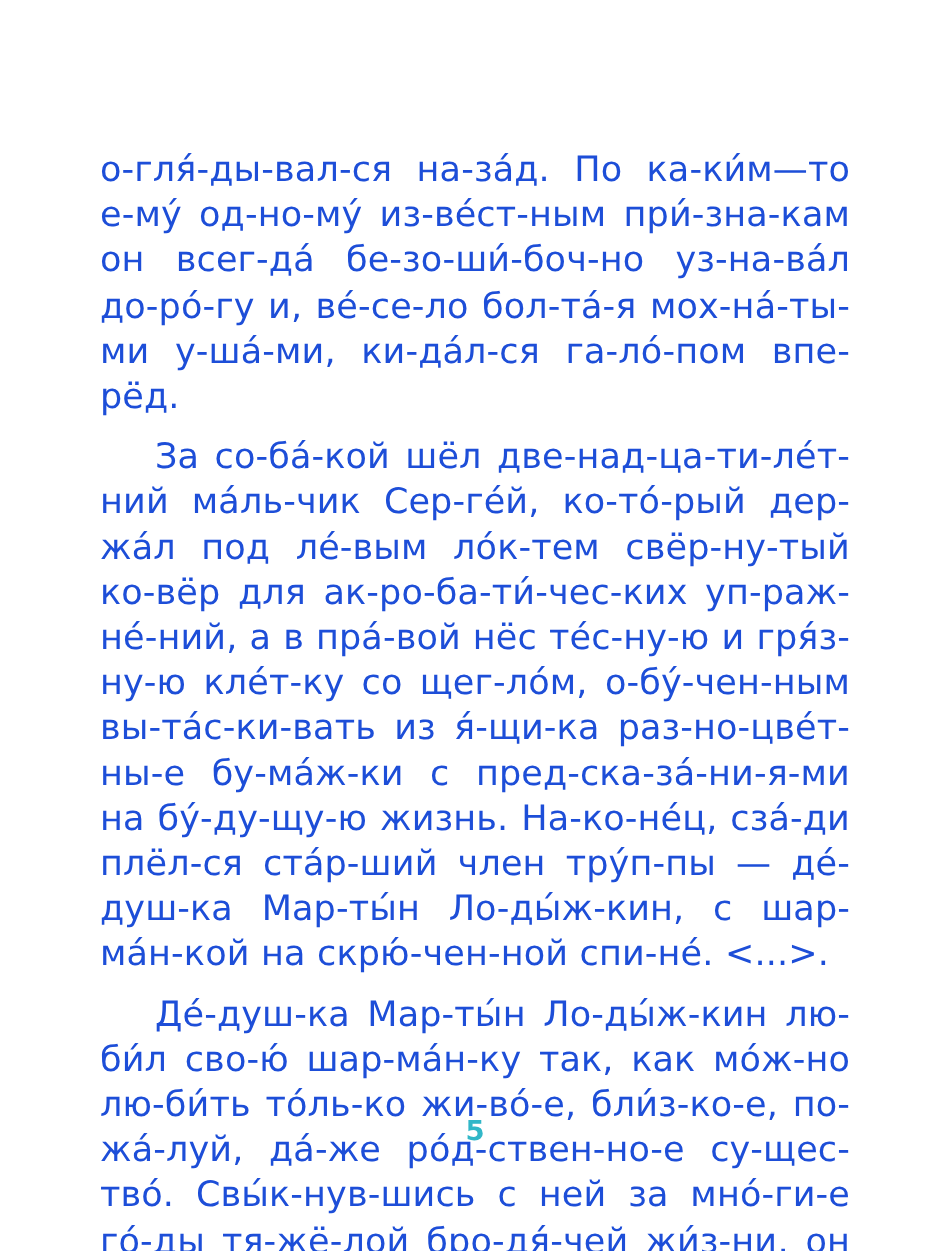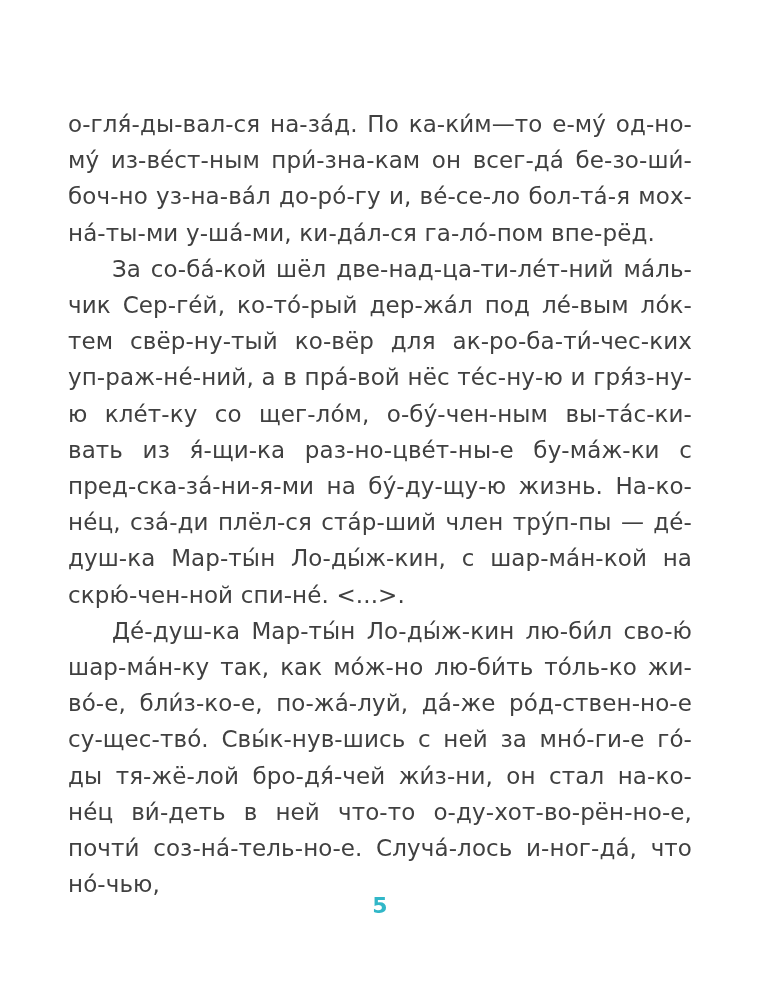--- a/index.html
+++ b/index.html
@@ -23,28 +23,28 @@
     height: 1001px;
     background: #ffffff;
   }
   .text-block {
     position: absolute;
     left: 68px;
     top: 106px;
     width: 624px;
   }
   p.para {
-    margin: 0;
-    font-size: 23px;
+    margin: 12px;
+    font-size: 28px;
     line-height: 36.2px;
     text-align: justify;
     text-justify: inter-word;
     letter-spacing: 0.1px;
     word-spacing: 0.2px;
-    color: #404040;
+    color: #1d4ed8;
     font-weight: 400;
   }
   p.indent {
     text-indent: 44px;
   }
   .page-number {
     position: absolute;
     left: 0;
     top: 893px;
     width: 760px;

